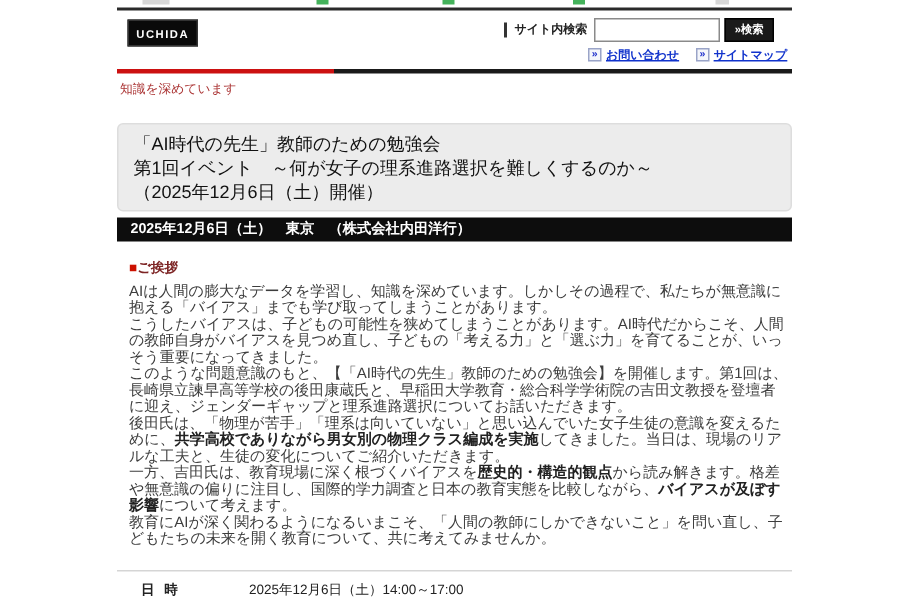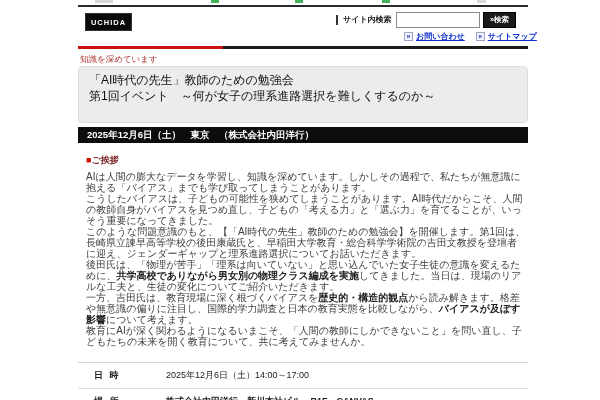--- a/index.html
+++ b/index.html
@@ -29,35 +29,35 @@
   }
   .search-input {
     position:absolute; left:396px; top:12px; width:84px; height:16px;
     border:1px solid #8a8a8a; background:#fff; font-size:9px; padding:0 3px;
   }
   .search-btn {
     position:absolute; left:483px; top:12px; width:33px; height:16px;
     background:#1a1a1a; color:#fff; border:1px solid #000;
     font-size:7.5px; font-weight:bold; line-height:14px; text-align:center; cursor:pointer;
   }
-  .hdr-links { position:absolute; left:404px; top:31px; display:flex; gap:11px; align-items:center; }
+  .hdr-links { position:absolute; left:392px; top:31px; display:flex; gap:11px; align-items:center; }
   .hdr-link { display:flex; align-items:center; gap:3px; cursor:pointer; }
   .mini-ic {
     width:9px; height:9px; border:1px solid #9aa4c8; background:#f4f6fb;
     color:#2233cc; font-size:7px; line-height:7px; text-align:center; font-weight:bold;
   }
   .hdr-link span.lbl { font-size:8px; font-weight:bold; color:#1133cc; text-decoration:underline; }
 
   
   .content { position:absolute; left:78px; top:46px; width:450px; }
   .rule2 { height:3px; background:linear-gradient(to right,#cc1111 0,#cc1111 145px,#1a1a1a 145px,#1a1a1a 100%); }
   .crumb { margin:5px 0 0 2px; font-size:8.5px; color:#aa3333; }
   .title-box {
-    margin-top:0; background:#ececec; border:1px solid #ddd; border-radius:4px;
-    padding:5px 10px 18px; color:#111; font-size:12px; line-height:16px;
+    margin-top:16px; background:#ececec; border:1px solid #ddd; border-radius:4px;
+    padding:5px 10px 4px; color:#111; font-size:12px; line-height:16px;
   }
   .date-bar {
     margin-top:4px; background:#0d0d0d; color:#fff; font-weight:bold;
     font-size:9.5px; height:16px; line-height:16px; padding-left:9px;
   }
   .greeting { margin:11px 2px 0 8px; }
   .g-head { font-size:9px; font-weight:bold; color:#7d2424; }
   .g-head .sq { color:#cc1100; }
   .greeting p { margin-top:0; font-size:10px; line-height:11px; color:#3d3d3d; }
   .greeting p:first-of-type { margin-top:4px; }
@@ -103,20 +103,21 @@
     </div>
   </div>
 
   <div class="content">
     <div class="rule2"></div>
     <div class="crumb">知識を深めています</div>
 
     <div class="title-box">
       <div>「AI時代の先生」教師のための勉強会</div>
       <div>第1回イベント　～何が女子の理系進路選択を難しくするのか～</div>
+      <div>（2025年12月6日（土）開催）</div>
     </div>
 
     <div class="date-bar">2025年12月6日（土）　東京　（株式会社内田洋行）</div>
 
     <div class="greeting">
       <div class="g-head">
         <span class="sq">■</span><span>ご挨拶</span>
       </div>
       <p><span>AIは人間の膨大なデータを学習し、知識を深めています。しかしその過程で、私たちが無意識に抱える「バイアス」までも学び取ってしまうことがあります。</span></p>
       <p><span>こうしたバイアスは、子どもの可能性を狭めてしまうことがあります。AI時代だからこそ、人間の教師自身がバイアスを見つめ直し、子どもの「考える力」と「選ぶ力」を育てることが、いっそう重要になってきました。</span></p>

